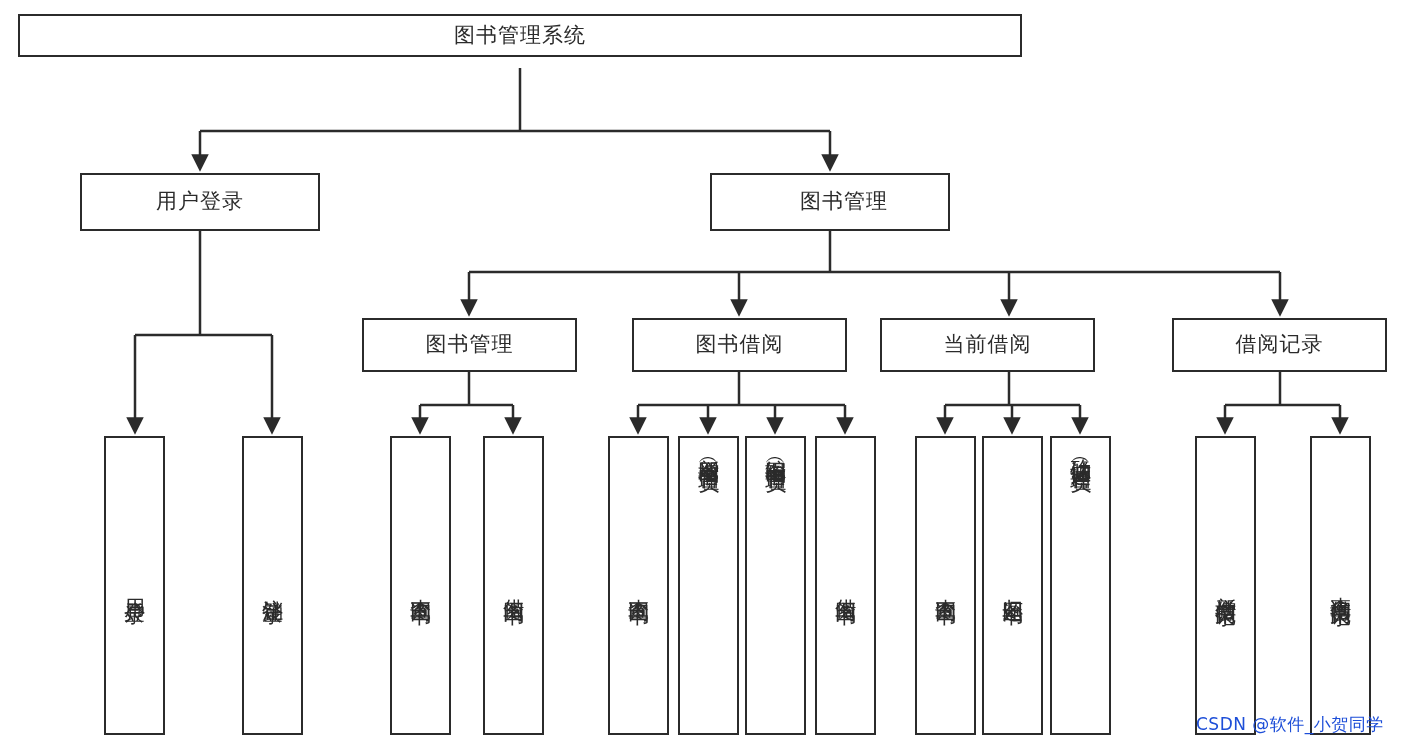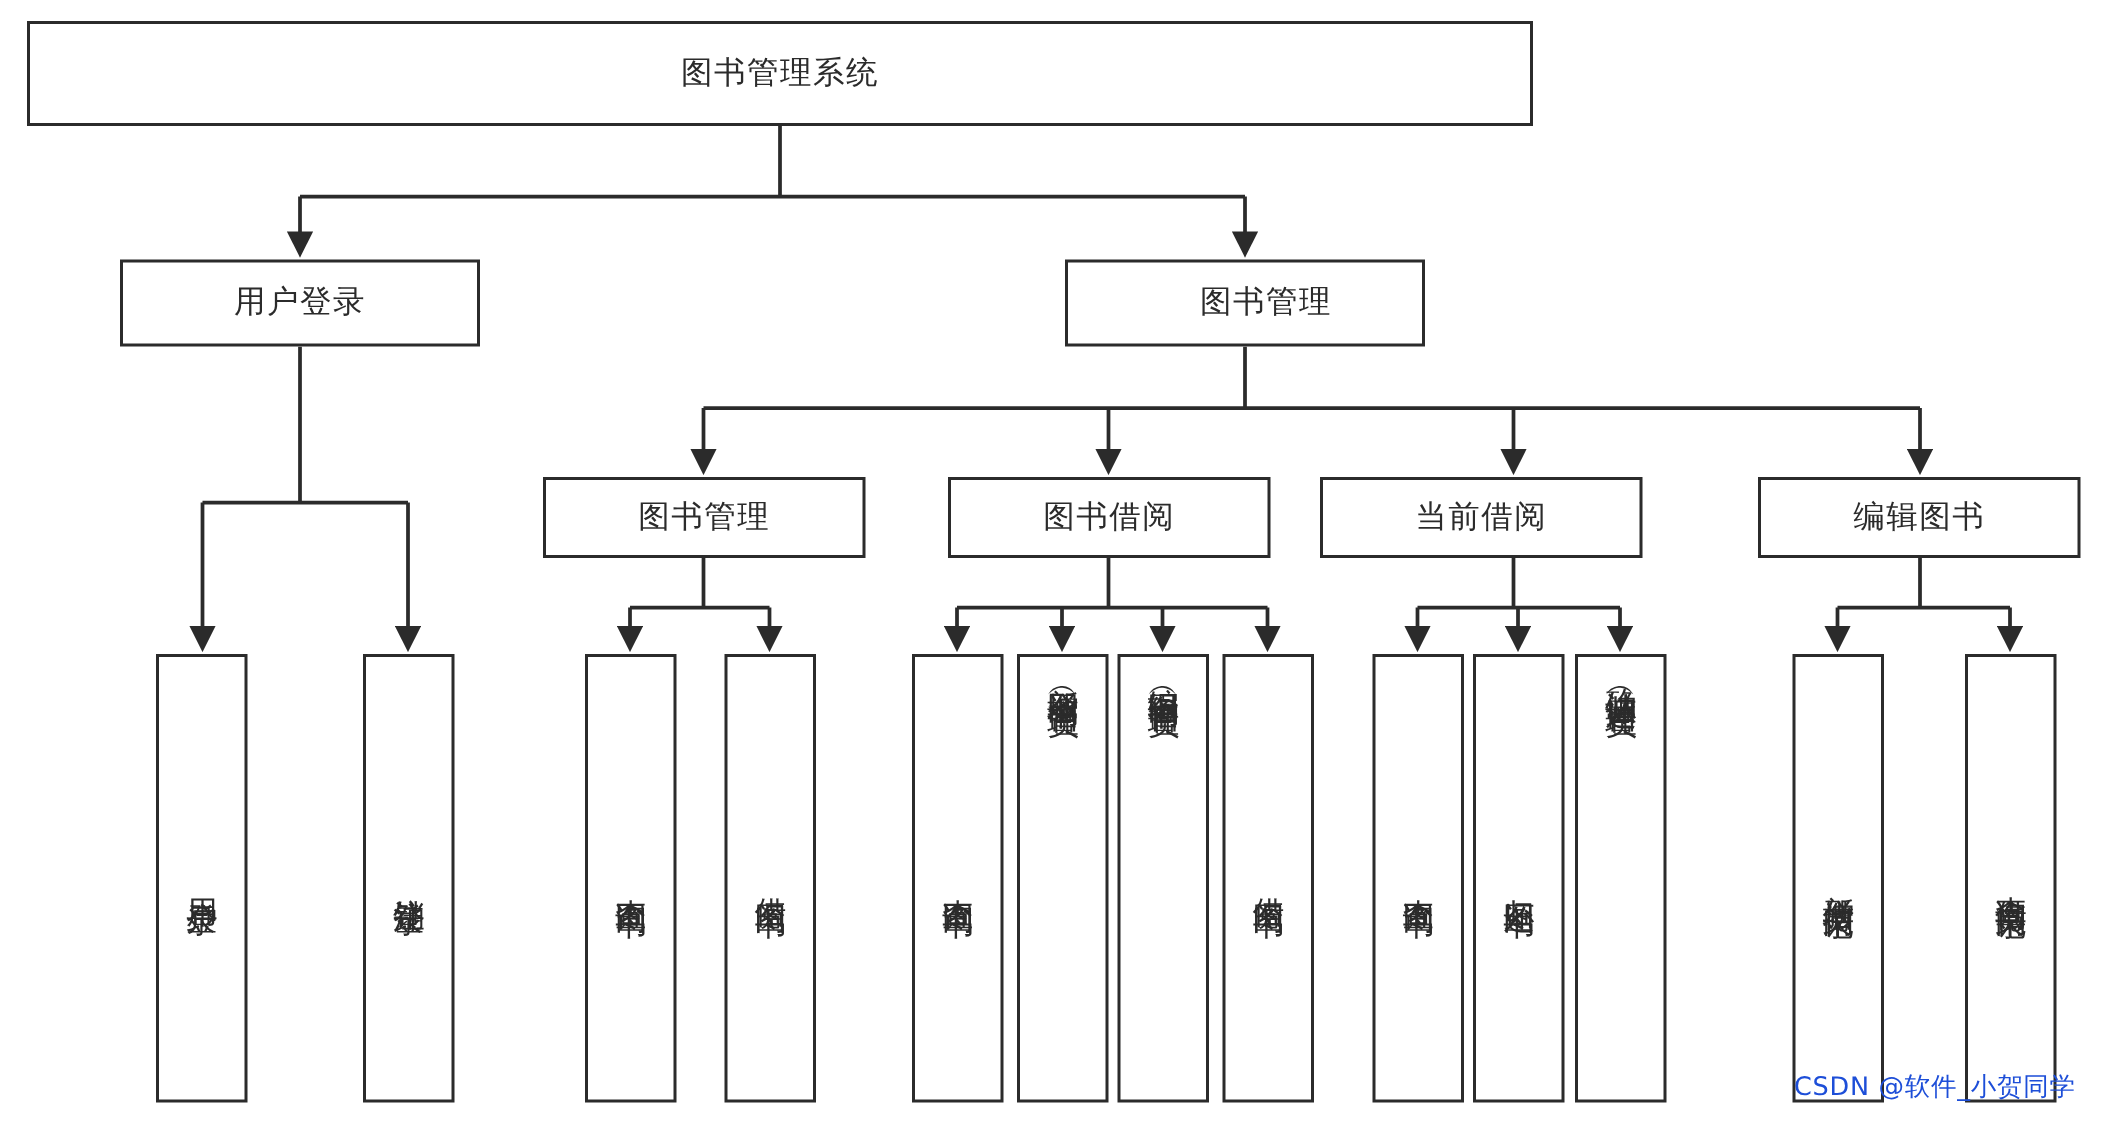--- a/index.html
+++ b/index.html
@@ -116,42 +116,42 @@
       <path d="M 1012 405 L 1012 426" marker-end="url(#arrow)"></path>
       <path d="M 1080 405 L 1080 426" marker-end="url(#arrow)"></path>
 
       <path d="M 1280 372 L 1280 405"></path>
       <path d="M 1225 405 L 1340 405"></path>
       <path d="M 1225 405 L 1225 426" marker-end="url(#arrow)"></path>
       <path d="M 1340 405 L 1340 426" marker-end="url(#arrow)"></path>
     </g>
   </svg>
 
-  <div class="node horiz" style="left:18px; top:14px; width:1004px; height:70px;">
+  <div class="node horiz" style="left:18px; top:14px; width:1004px; height:43px;">
     <span>图书管理系统</span>
   </div>
 
   <div class="node horiz" style="left:80px; top:173px; width:240px; height:58px;">
     <span>用户登录</span>
   </div>
   <div class="node horiz" style="left:710px; top:173px; width:240px; height:58px;padding-left:28px;">
     <span>图书管理</span>
   </div>
 
   <div class="node horiz" style="left:362px; top:318px; width:215px; height:54px;">
     <span>图书管理</span>
   </div>
   <div class="node horiz" style="left:632px; top:318px; width:215px; height:54px;align-items:center;">
     <span>图书借阅</span>
   </div>
   <div class="node horiz" style="left:880px; top:318px; width:215px; height:54px;">
     <span>当前借阅</span>
   </div>
   <div class="node horiz" style="left:1172px; top:318px; width:215px; height:54px;">
-    <span>编辑图书</span>
+    <span>借阅记录</span>
   </div>
 
   <div class="node vert centered" style="left:104px; top:436px; width:61px; height:299px;">
     <span class="vert-label">用户登录</span>
   </div>
   <div class="node vert centered" style="left:242px; top:436px; width:61px; height:299px;">
     <span class="vert-label">注销登录</span>
   </div>
   <div class="node vert centered" style="left:390px; top:436px; width:61px; height:299px;">
     <span class="vert-label">查询图书</span>

